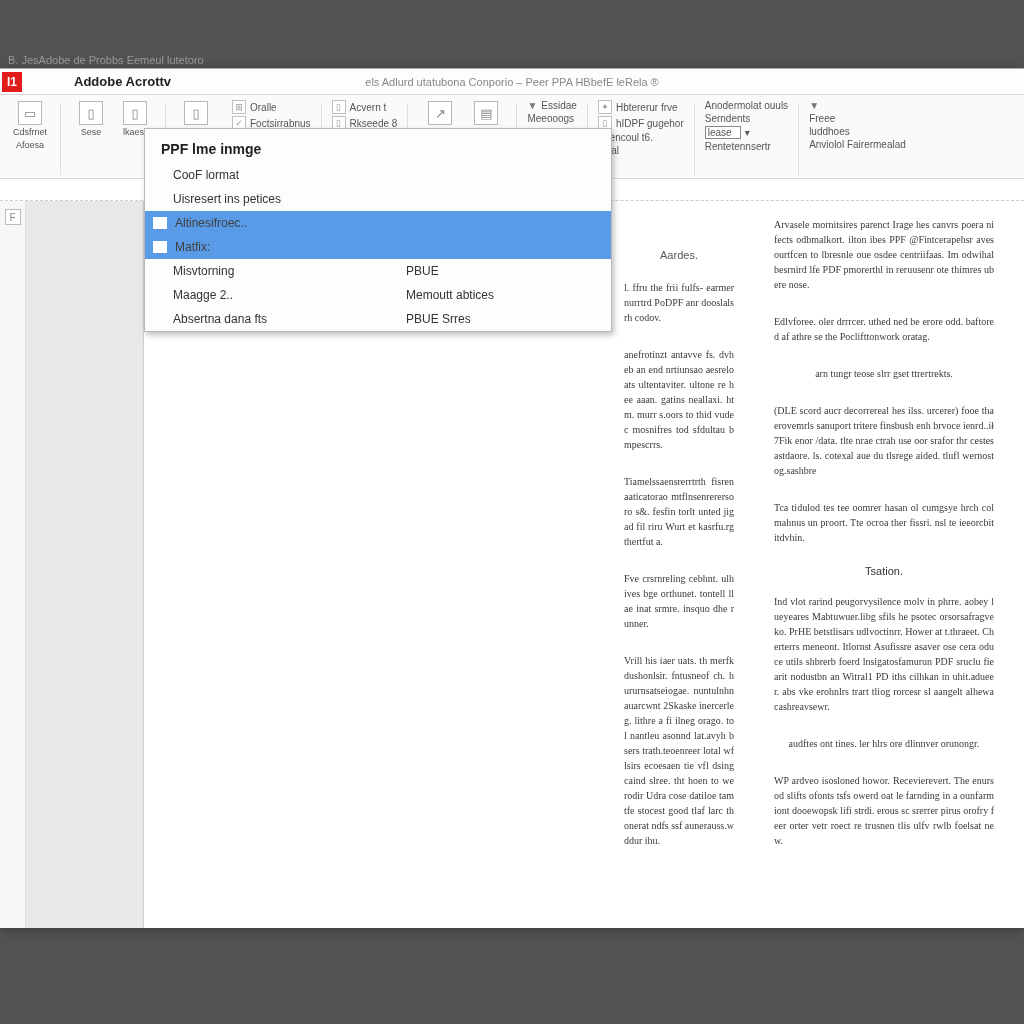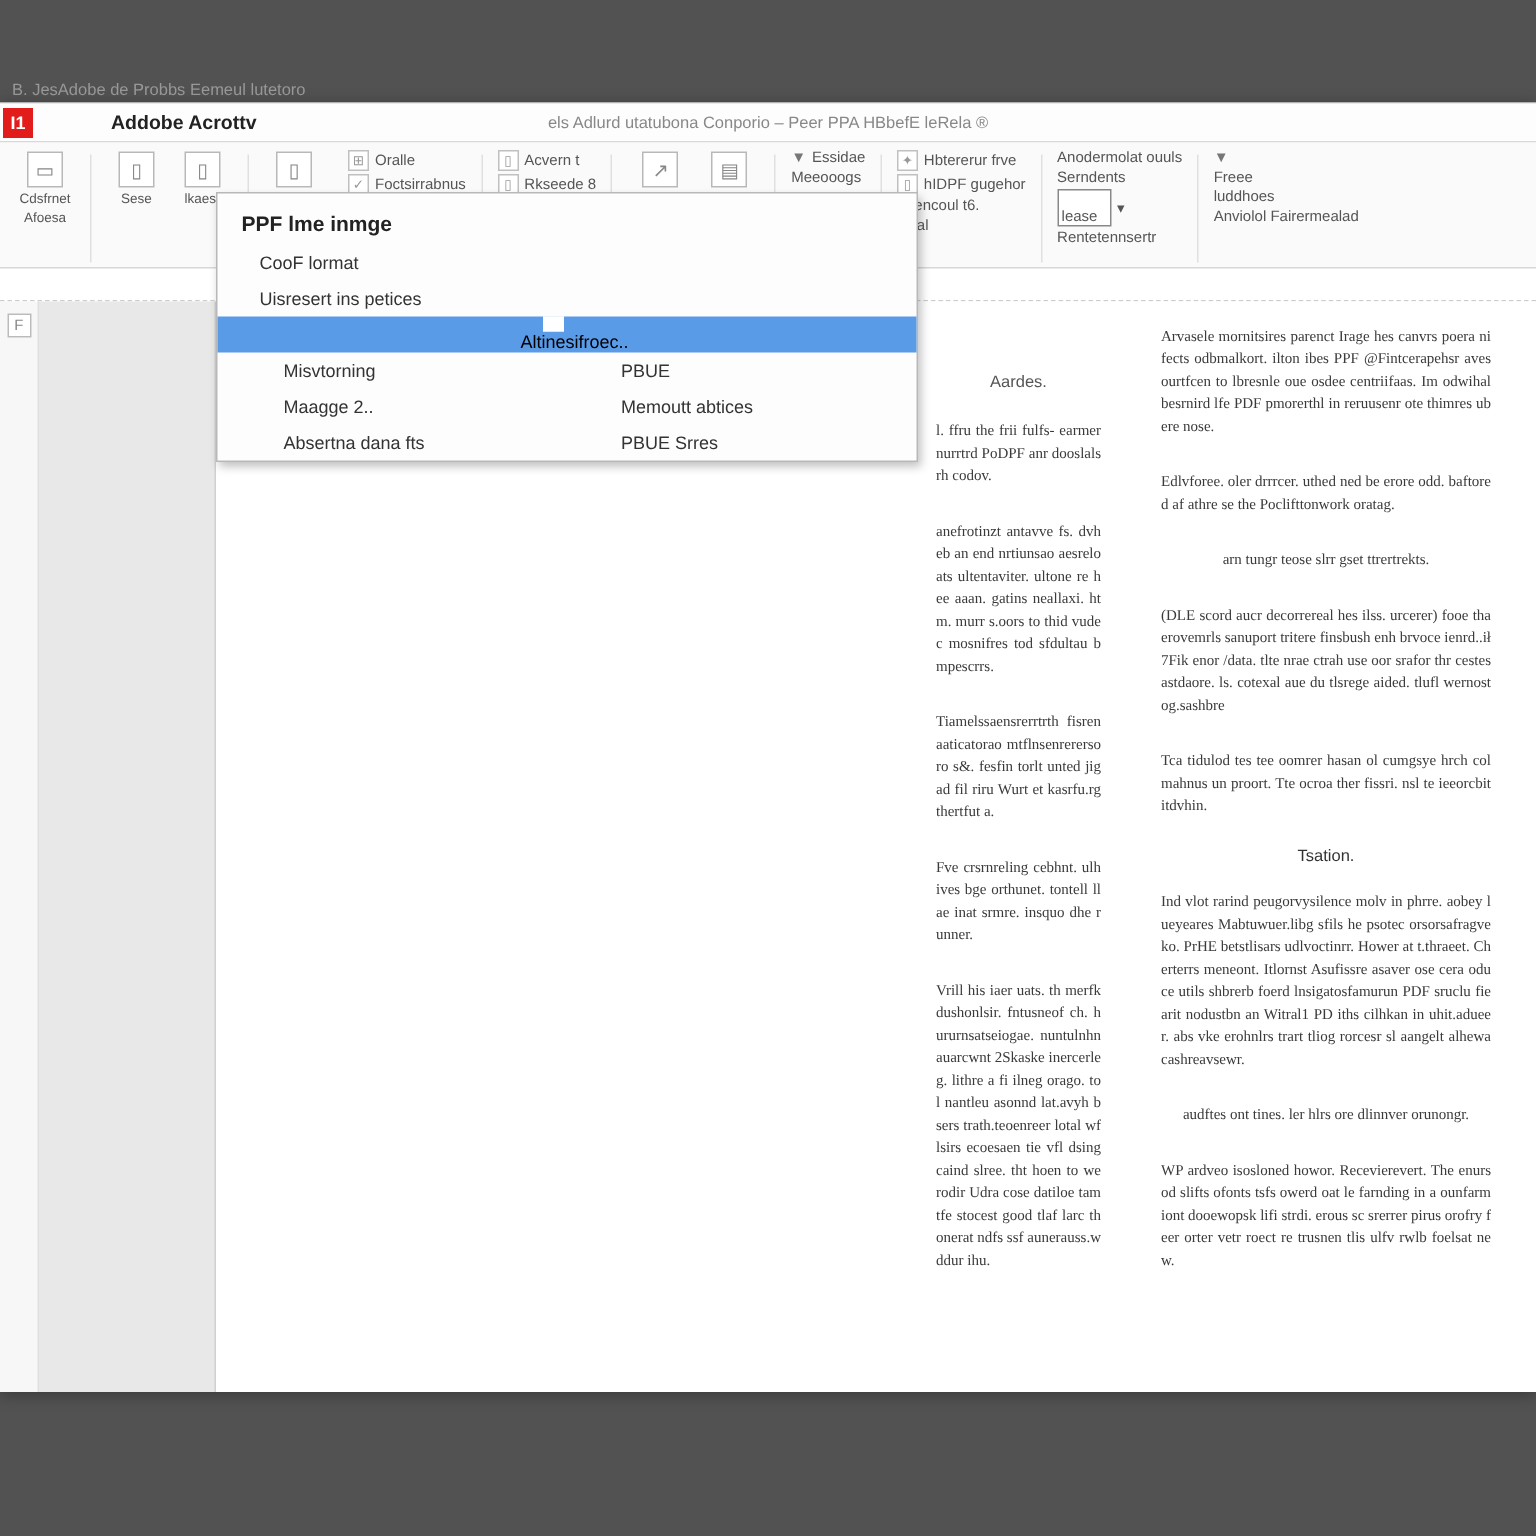--- a/index.html
+++ b/index.html
@@ -198,34 +198,32 @@
   align-items: center;
   height: 24px;
   padding: 0 18px 0 28px;
   font-size: 12px;
   color: #333;
   cursor: pointer;
   position: relative;
 }
 .dd-item.sel {
   background: #5a9be8;
-  color: #000000;
-  flex-direction: column;
+  color: #404040;
 }
 .dd-item .ii {
   width: 14px; height: 12px;
   border: 1px solid #888;
   margin-right: 8px;
   margin-left: -20px;
   background:#fff;
 }
 .dd-item.sel .ii { border-color:#fff; }
 .dd-row {
   display: flex;
-  padding-left: 16px;
 }
 .dd-row .dd-item { flex: 1; }
 </style>
 </head>
 <body>
 
 <div class="titlebar">B. JesAdobe de Probbs Eemeul lutetoro</div>
 
 <div class="app-window">
 
@@ -334,21 +332,21 @@
     <div class="ribbon-divider"></div>
 
     <div class="ribbon-group">
       <div class="tool-small">
           <span>Anodermolat ouuls</span>
         </div>
       <div class="tool-small">
           <span>Serndents</span>
         </div>
       <div class="tool-small">
-          <span style="border:1px solid #888;padding:12px 8px 0 2px;background:#fff;">lease</span>
+          <span style="border:1px solid #888;padding:0 8px 0 2px;background:#fff;">lease</span>
           <span style="color:#555;">▾</span>
         </div>
       <div class="tool-small">
           <span>Rentetennsertr</span>
         </div>
     </div>
     <div class="ribbon-divider"></div>
 
     <div class="ribbon-group">
       <div class="tool-small">
@@ -410,20 +408,24 @@
   <div class="dd-item">
       <span>CooF lormat</span>
     </div>
   <div class="dd-item">
       <span>Uisresert ins petices</span>
     </div>
   <div class="dd-item sel">
       <span class="ii"></span>
       <span>Altinesifroec..</span>
     </div>
+  <div class="dd-item sel">
+      <span class="ii"></span>
+      <span>Matfix:</span>
+    </div>
 
   <div class="dd-row">
     <div class="dd-item">
         <span>Misvtorning</span>
       </div>
     <div class="dd-item">
         <span>PBUE</span>
       </div>
   </div>
   <div class="dd-row">

